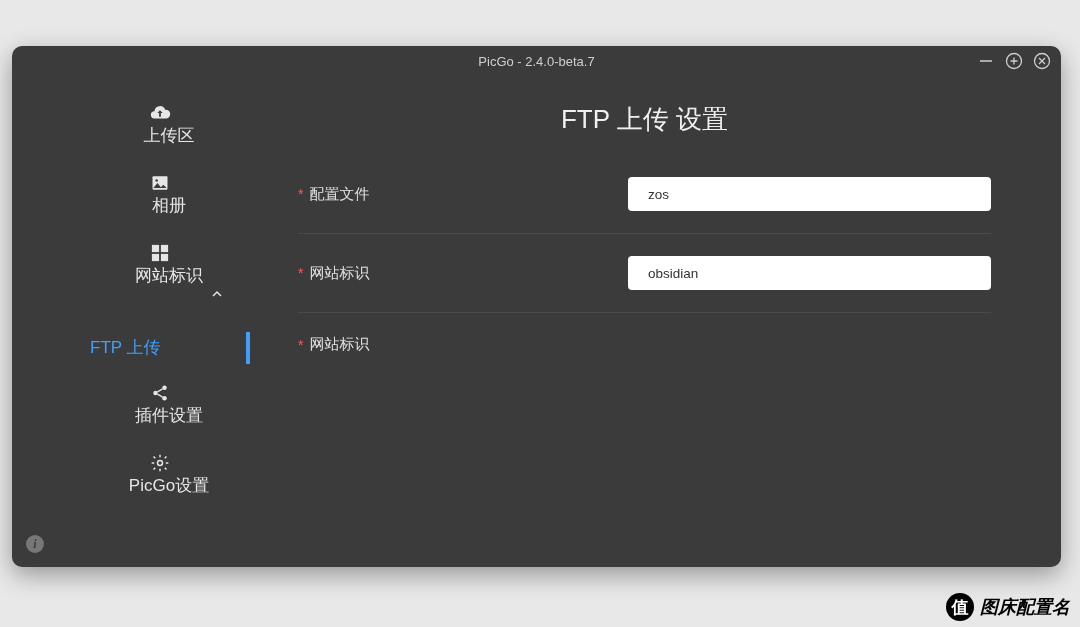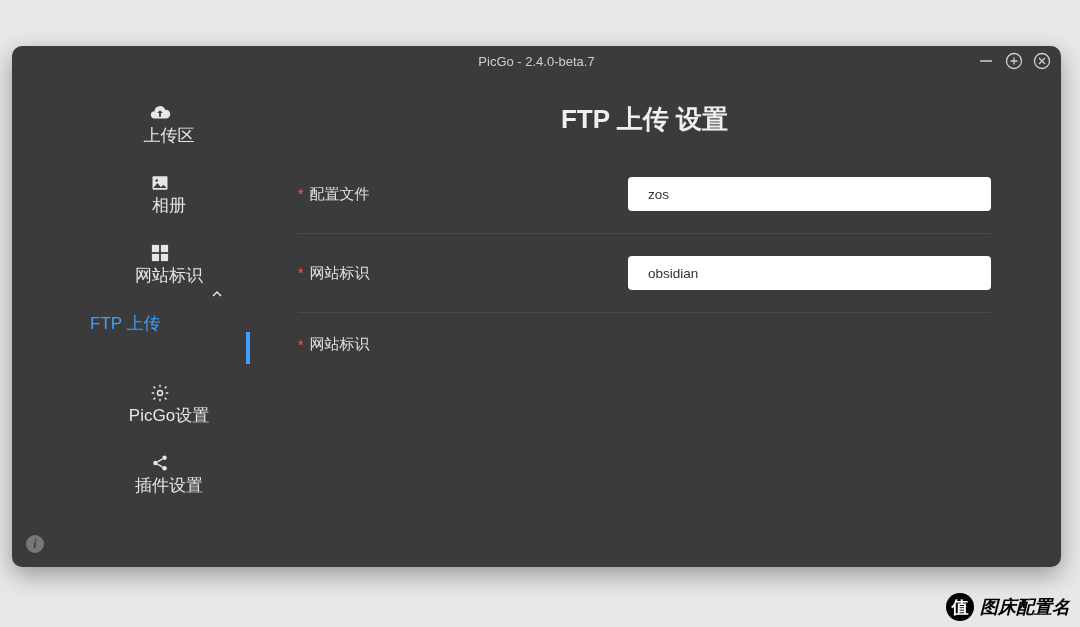--- a/index.html
+++ b/index.html
@@ -91,20 +91,21 @@
     margin-left: auto;
     margin-right: 36px;
     width: 14px;
     height: 14px;
     display: flex;
     align-items: center;
     justify-content: center;
   }
   .sub-item {
     display: flex;
+    align-items: center;
     height: 70px;
     padding-left: 78px;
     color: #409eff;
     font-size: 17px;
     cursor: pointer;
     position: relative;
   }
   .sub-item .indicator {
     position: absolute;
     right: 10px;
@@ -134,21 +135,21 @@
   .main {
     flex: 1;
     padding: 26px 70px 0 38px;
     display: flex;
     flex-direction: column;
     min-width: 0;
   }
   .page-title {
     color: #f0f0f0;
     font-size: 26px;
-    font-weight: 700;
+    font-weight: 400;
     text-align: center;
     margin-bottom: 18px;
   }
   .form-row {
     display: flex;
     align-items: center;
     padding: 22px 0;
     border-bottom: 1px solid #4a4a4a;
   }
   .form-row.last { border-bottom: none; }
@@ -288,38 +289,38 @@
         </span>
       </div>
 
       <div class="sub-item">
         <span>FTP 上传</span>
         <span class="indicator"></span>
       </div>
 
       <div class="nav-item">
         <span class="icon">
-          <svg width="20" height="20" viewBox="0 0 24 24" fill="none" stroke="currentColor" stroke-width="1.8">
-              <circle cx="12" cy="12" r="3"></circle>
-              <path d="M12 2v3M12 19v3M4.2 4.2l2.1 2.1M17.7 17.7l2.1 2.1M2 12h3M19 12h3M4.2 19.8l2.1-2.1M17.7 6.3l2.1-2.1"></path>
-            </svg>
-        </span>
-        <span>PicGo设置</span>
-      </div>
-
-      <div class="nav-item">
-        <span class="icon">
           <svg width="18" height="18" viewBox="0 0 24 24" fill="currentColor">
               <circle cx="18" cy="5" r="3"></circle>
               <circle cx="6" cy="12" r="3"></circle>
               <circle cx="18" cy="19" r="3"></circle>
               <path d="M8.6 10.5l6.8-4M8.6 13.5l6.8 4" stroke="currentColor" stroke-width="1.8"></path>
             </svg>
         </span>
         <span>插件设置</span>
+      </div>
+
+      <div class="nav-item">
+        <span class="icon">
+          <svg width="20" height="20" viewBox="0 0 24 24" fill="none" stroke="currentColor" stroke-width="1.8">
+              <circle cx="12" cy="12" r="3"></circle>
+              <path d="M12 2v3M12 19v3M4.2 4.2l2.1 2.1M17.7 17.7l2.1 2.1M2 12h3M19 12h3M4.2 19.8l2.1-2.1M17.7 6.3l2.1-2.1"></path>
+            </svg>
+        </span>
+        <span>PicGo设置</span>
       </div>
 
       <div class="info-icon">i</div>
     </div>
 
     <div class="main">
       <div class="page-title">FTP 上传 设置</div>
 
       <div class="form-row">
         <div class="form-label">

